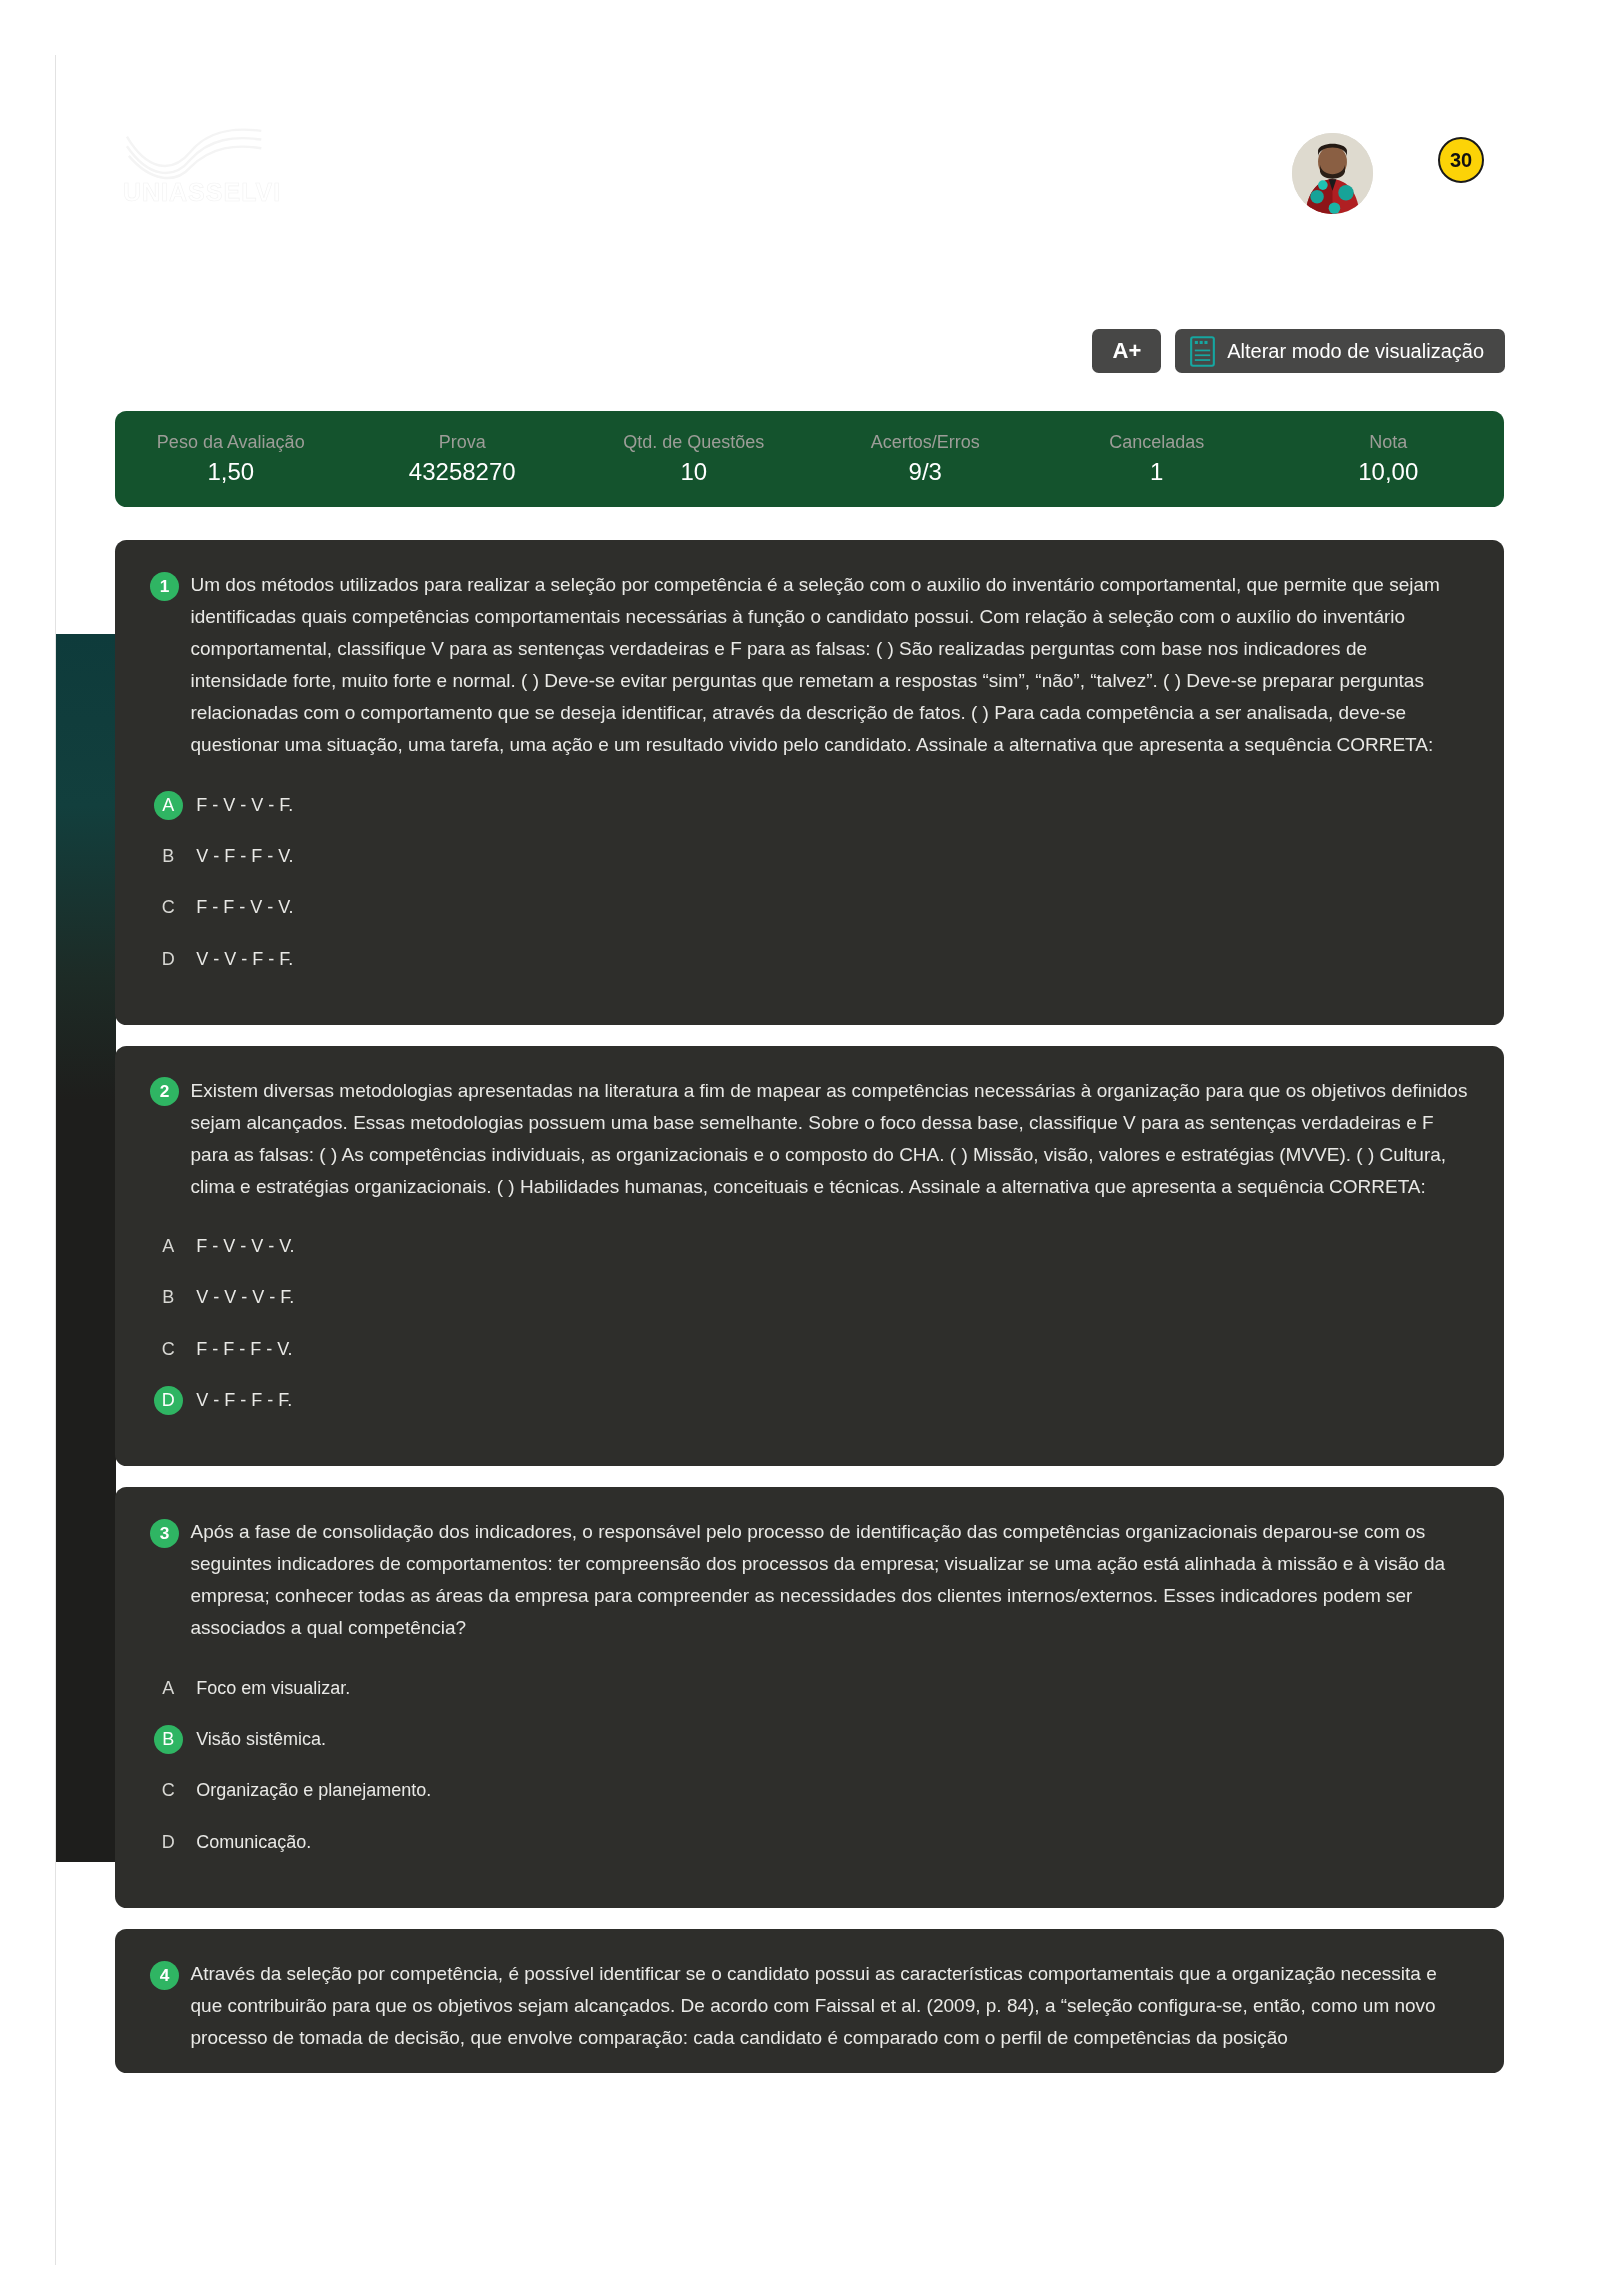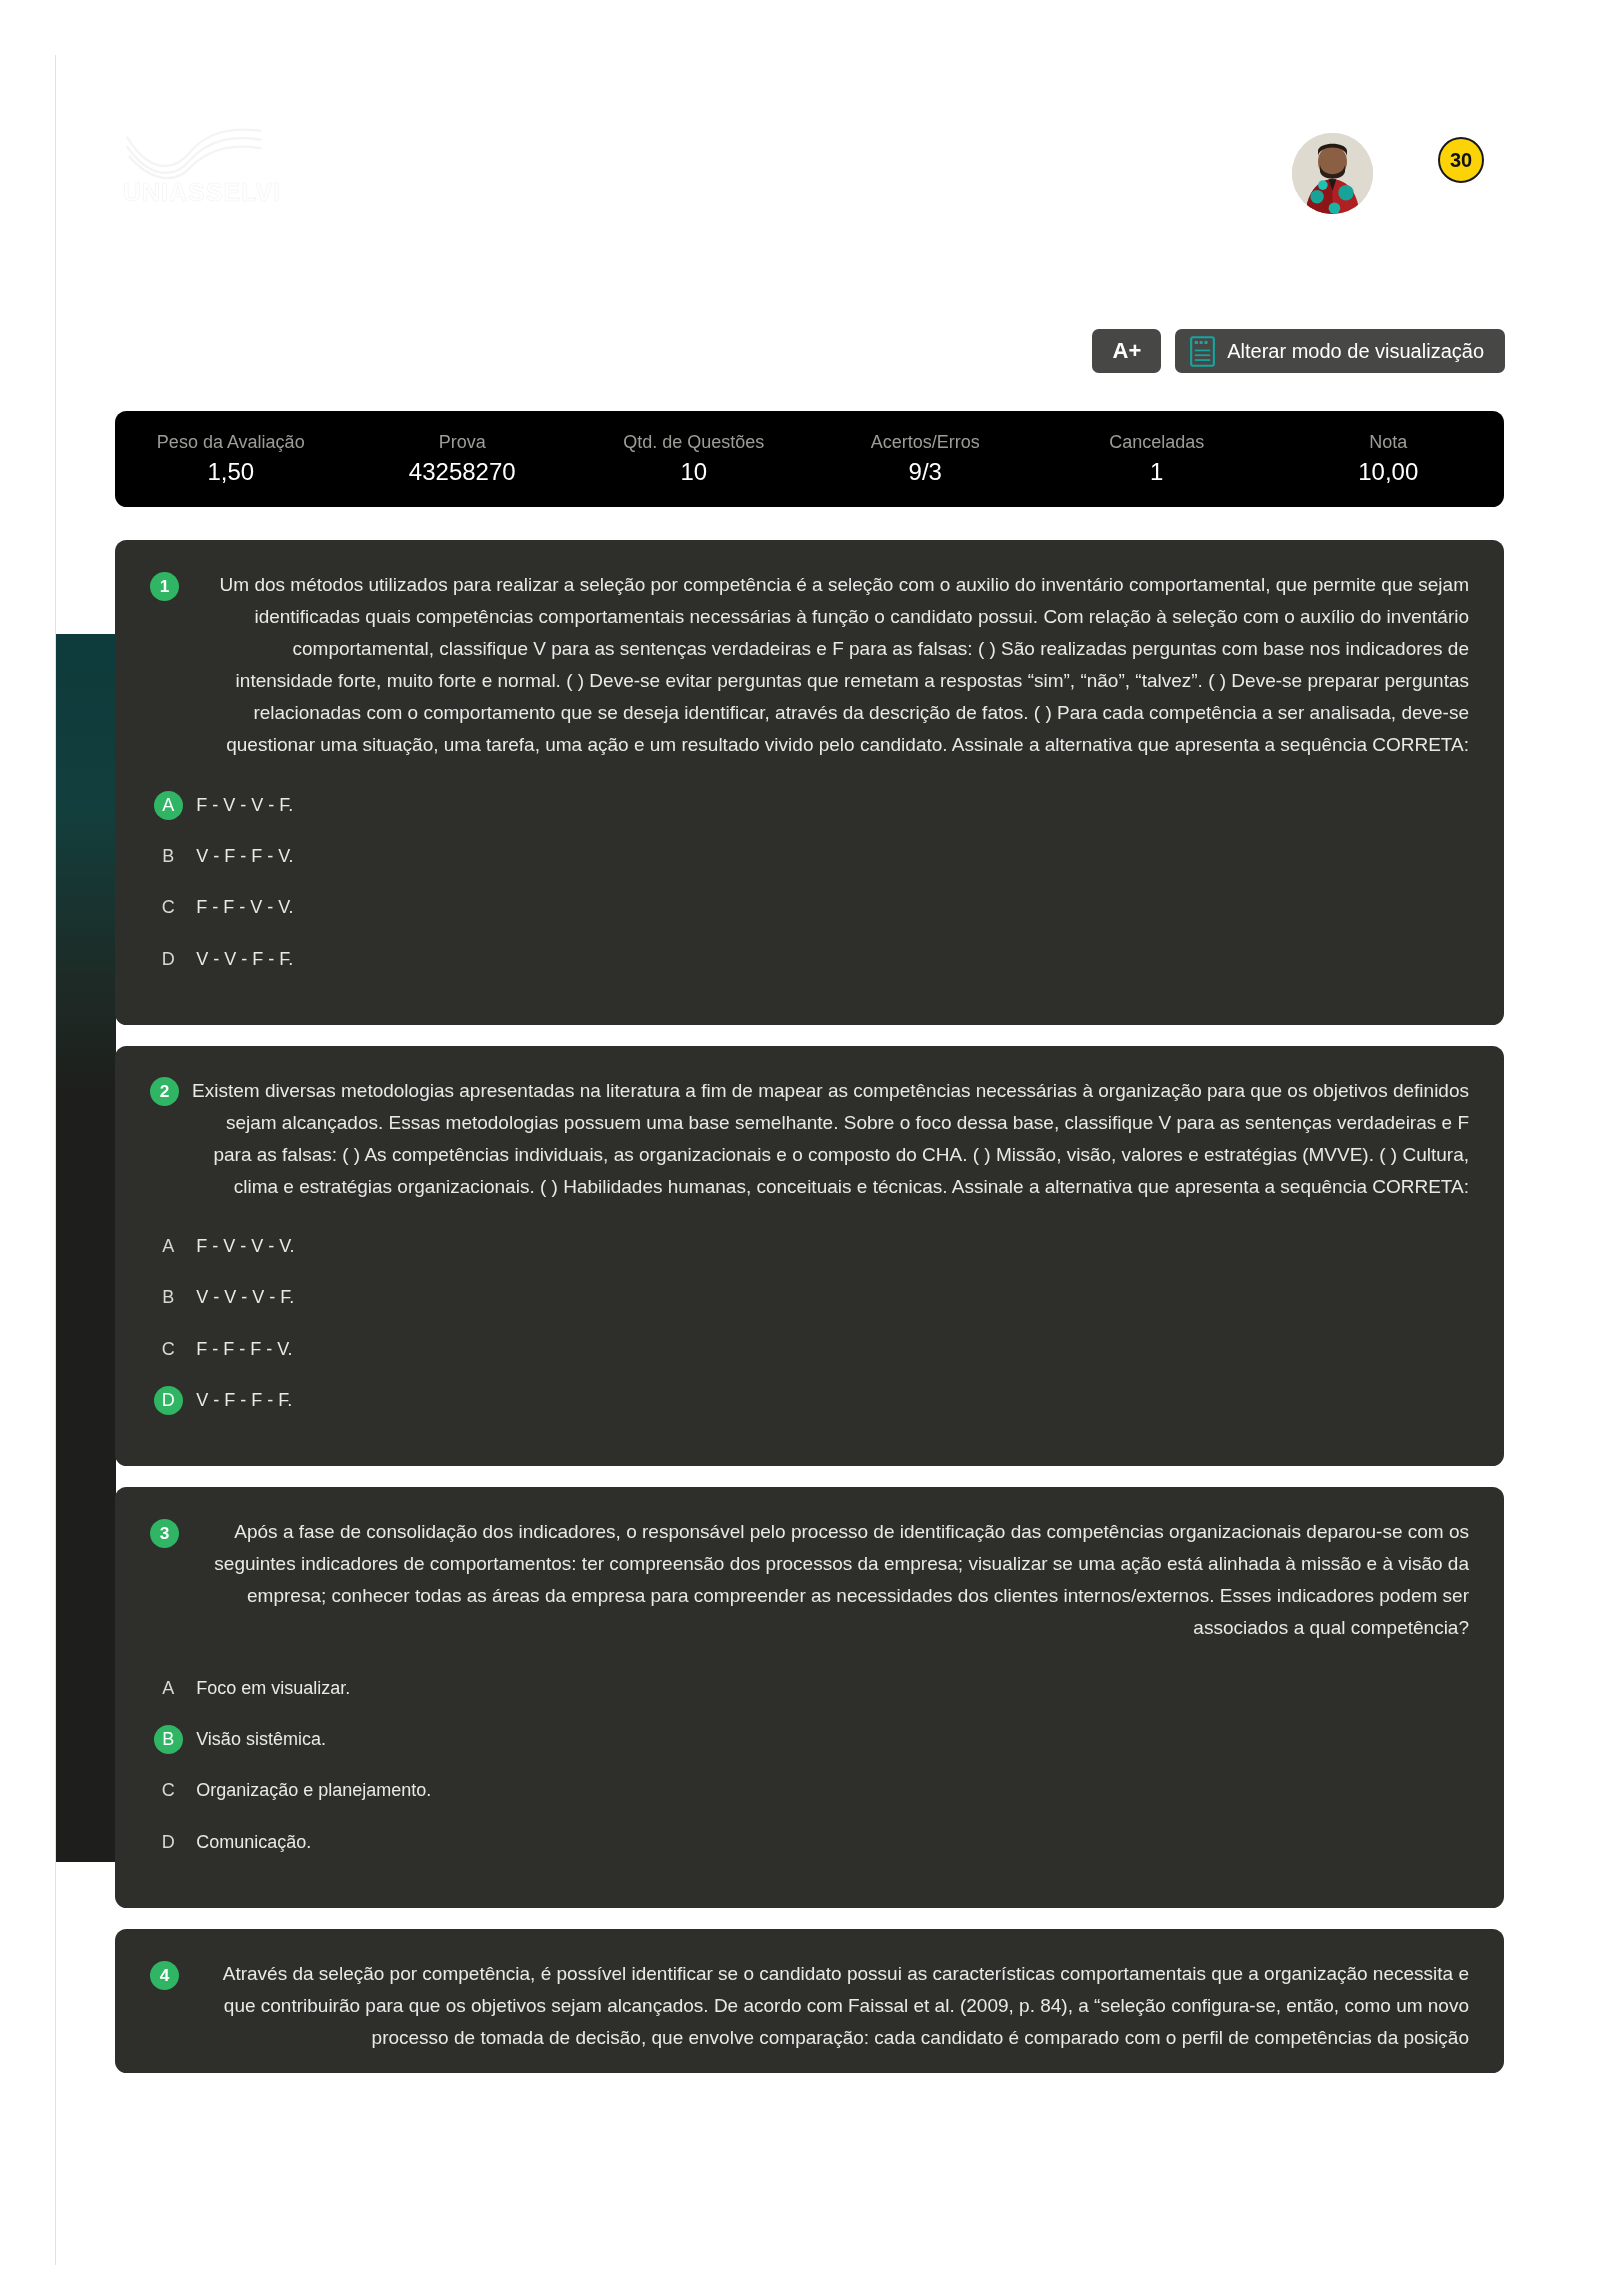--- a/index.html
+++ b/index.html
@@ -66,21 +66,21 @@
     cursor: pointer;
   }
   .btn-aplus { width: 69px; justify-content: center; font-size: 22px; font-weight: bold; }
   .btn-mode { padding: 0 21px 0 15.4px; gap: 12px; font-size: 20px; }
   .mode-icon { width: 25px; height: 31px; flex: 0 0 auto; }
 
   
   .stats {
     position: absolute; left: 115px; top: 411px;
     width: 1389px; height: 96px;
-    background: #000000; border-radius: 11.5px;
+    background: #14532d; border-radius: 11.5px;
     display: flex; align-items: center;
   }
   .stat { flex: 1; text-align: center; }
   .stat-label { font-size: 18px; color: #9d9d98; margin-bottom: 5.8px; }
   .stat-value { font-size: 24px; color: #ffffff; }
 
   
   .cards { position: absolute; left: 115px; top: 540px; width: 1389px; }
   .card {
     background: #2e2e2b; border-radius: 11.5px;
@@ -90,21 +90,21 @@
   .qhead { display: flex; align-items: flex-start; gap: 0; }
   .qnum {
     flex: 0 0 auto; width: 29px; height: 29px; border-radius: 50%;
     background: #2fb563; color: #ffffff;
     font-size: 17.3px; font-weight: bold;
     display: flex; align-items: center; justify-content: center;
     margin-top: 2.9px; margin-right: 11.5px;
   }
   .qtext {
     font-size: 19px; line-height: 32px; color: #e9e9e6;
-    text-align: right;
+    text-align: left;
   }
   .options { margin-top: 25px; }
   .opt {
     display: flex; align-items: center;
     height: 38px; margin-bottom: 13.4px;
     cursor: pointer;
   }
   .opt-letter {
     flex: 0 0 auto; width: 29px; height: 29px; border-radius: 50%;
     display: flex; align-items: center; justify-content: center;

